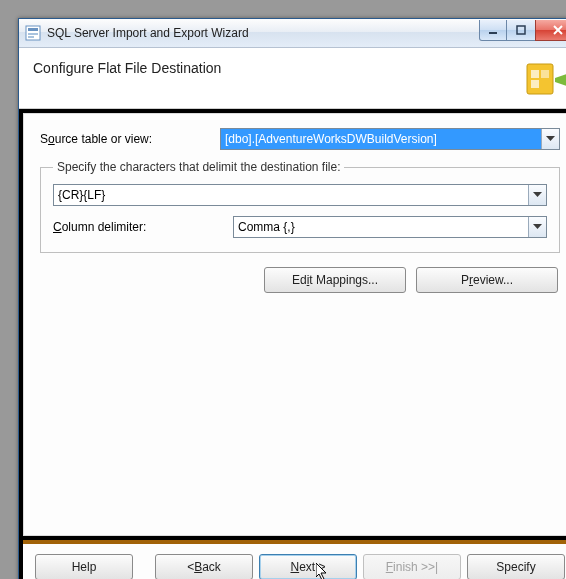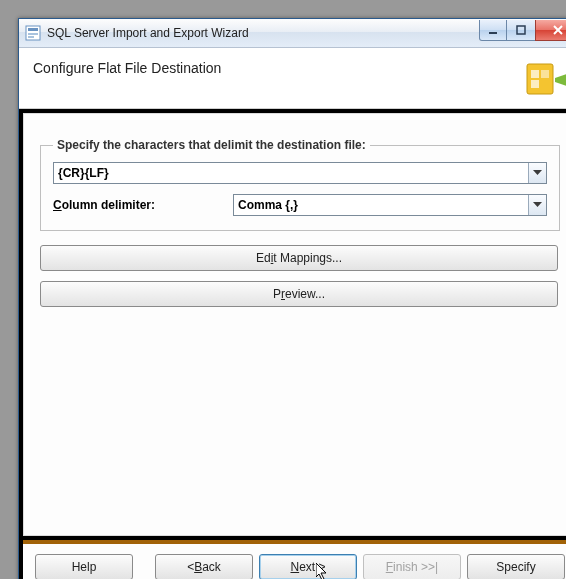--- a/index.html
+++ b/index.html
@@ -130,33 +130,31 @@
     display: flex;
     align-items: center;
     justify-content: center;
   }
   .combo-btn svg { display:block; }
 
   fieldset.groupbox {
     border: 1px solid #bfbfbf;
     margin: 10px 0 14px 0;
     padding: 10px 12px 12px 12px;
-    font-weight: bold;
   }
   fieldset.groupbox legend {
     padding: 0 4px;
     color: #333;
   }
 
   .button-row {
     display: flex;
     justify-content: flex-end;
     gap: 10px;
     padding-right: 2px;
-    flex-direction: column;
   }
   .btn {
     min-width: 120px;
     height: 24px;
     border: 1px solid #8a8a8a;
     background: linear-gradient(to bottom, #fcfcfc, #e3e3e3);
     border-radius: 3px;
     font-size: 12px;
     display: inline-flex;
     align-items: center;
@@ -243,20 +241,33 @@
         <rect x="10" y="10" width="8" height="8" fill="#fff" opacity="0.7"></rect>
         <rect x="10" y="20" width="8" height="8" fill="#fff" opacity="0.7"></rect>
         <rect x="20" y="10" width="8" height="8" fill="#fff" opacity="0.5"></rect>
         <polygon points="34,18 46,14 46,26 34,22" fill="#7dbb3c"></polygon>
       </svg>
     </span>
   </div>
 
   <div class="wizard-body">
 
+    <div class="form-row">
+      <label>
+        <span>S</span><span class="underline-accesskey">o</span><span>urce table or view:</span>
+      </label>
+      <div class="combo highlight">
+        <div class="combo-text">[dbo].[AdventureWorksDWBuildVersion]</div>
+        <div class="combo-btn">
+          <svg width="9" height="6">
+              <polygon points="0,0 9,0 4.5,5" fill="#3b3b3b"></polygon>
+            </svg>
+        </div>
+      </div>
+    </div>
 
     <fieldset class="groupbox">
       <legend>Specify the characters that delimit the destination file:</legend>
 
       <div class="form-row">
         <div class="combo">
           <div class="combo-text">{CR}{LF}</div>
           <div class="combo-btn">
             <svg width="9" height="6">
                 <polygon points="0,0 9,0 4.5,5" fill="#3b3b3b"></polygon>

